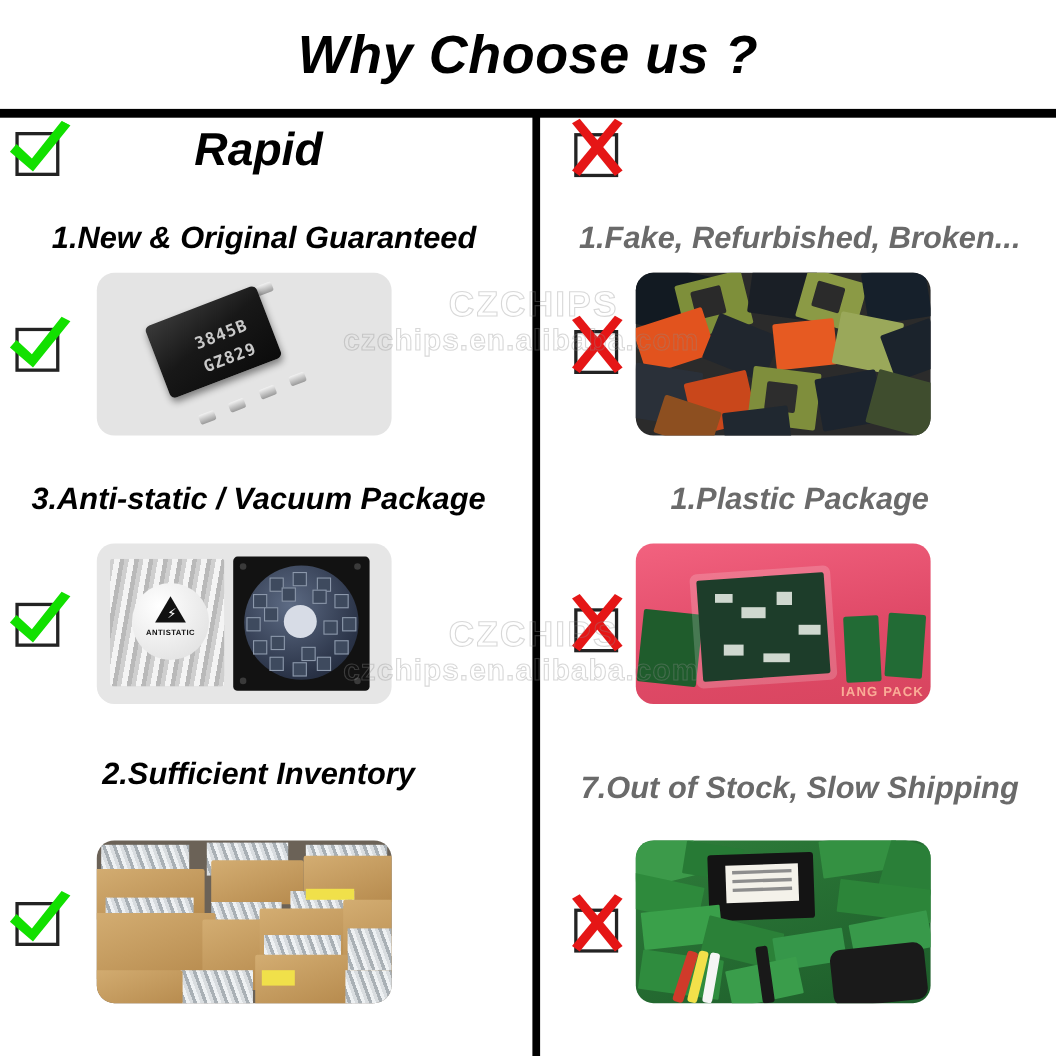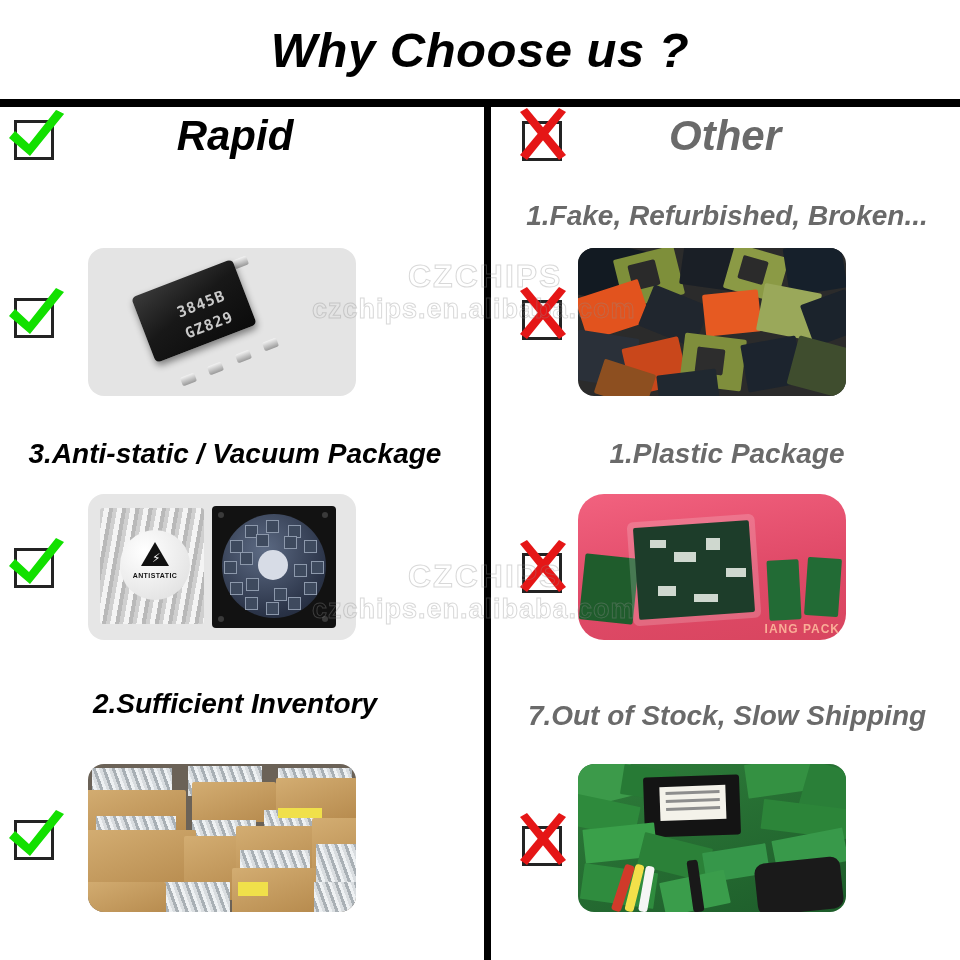--- a/index.html
+++ b/index.html
@@ -76,21 +76,21 @@
   .reel-hub{position:absolute;left:46px;top:44px;width:30px;height:30px;border-radius:50%;
     background:#d7dce6;}
   .reel-pk{position:absolute;width:11px;height:11px;background:#3e4a5e;border:1px solid #8c98ab;}
   .reel-screw{position:absolute;width:6px;height:6px;border-radius:50%;background:#3a3a3a;}
 
   
   .scrap{background:#2b2b2b;}
   .sc{position:absolute;border-radius:2px;}
 
   
-  .pink{background:linear-gradient(170deg,#f2627f 0%,#e04a68 55%,#d8455f 100%);border-radius:26px;}
+  .pink{background:linear-gradient(170deg,#f2627f 0%,#e04a68 55%,#d8455f 100%);}
   .pcb-big{position:absolute;left:58px;top:30px;width:116px;height:92px;
     background:#1d3d2a;transform:rotate(-4deg);border-radius:2px;
     box-shadow:0 0 0 6px rgba(255,255,255,.18);}
   .pcb-sm{position:absolute;background:#226b35;border-radius:2px;}
   .pcb-spk{position:absolute;background:#cfd8cf;}
   .pack-txt{position:absolute;right:6px;bottom:4px;font-size:12px;font-weight:bold;
     color:rgba(255,190,160,.85);letter-spacing:1px;}
 
   
   .boxes{background:#6b6257;}
@@ -127,22 +127,22 @@
   </div>
   <div class="col-head ours">Rapid</div>
 
   <div class="mark" style="left:516px;top:113px;">
     <div class="box"></div>
     <svg viewBox="0 0 66 66">
       <path d="M10 9 L17 5 L56 52 L49 57 Z" fill="#e51616"></path>
       <path d="M56 9 L49 5 L10 52 L17 57 Z" fill="#e51616"></path>
     </svg>
   </div>
-  <div class="col-head other">Other</div>
-
+
+  <div class="feat l" style="left:10px;top:200px;width:460px;text-align:center;font-size:28px;">1.New &amp; Original Guaranteed</div>
 
   <div class="mark" style="left:8px;top:290px;">
     <div class="box"></div>
     <svg viewBox="0 0 66 66">
       <path d="M7 36 L13 29 L27 42 L54 8 L62 12 L28 54 Z" fill="#12e000"></path>
     </svg>
   </div>
 
   <div class="photo chipbg" style="left:88px;top:248px;width:268px;height:148px;">
     <div class="inner">

